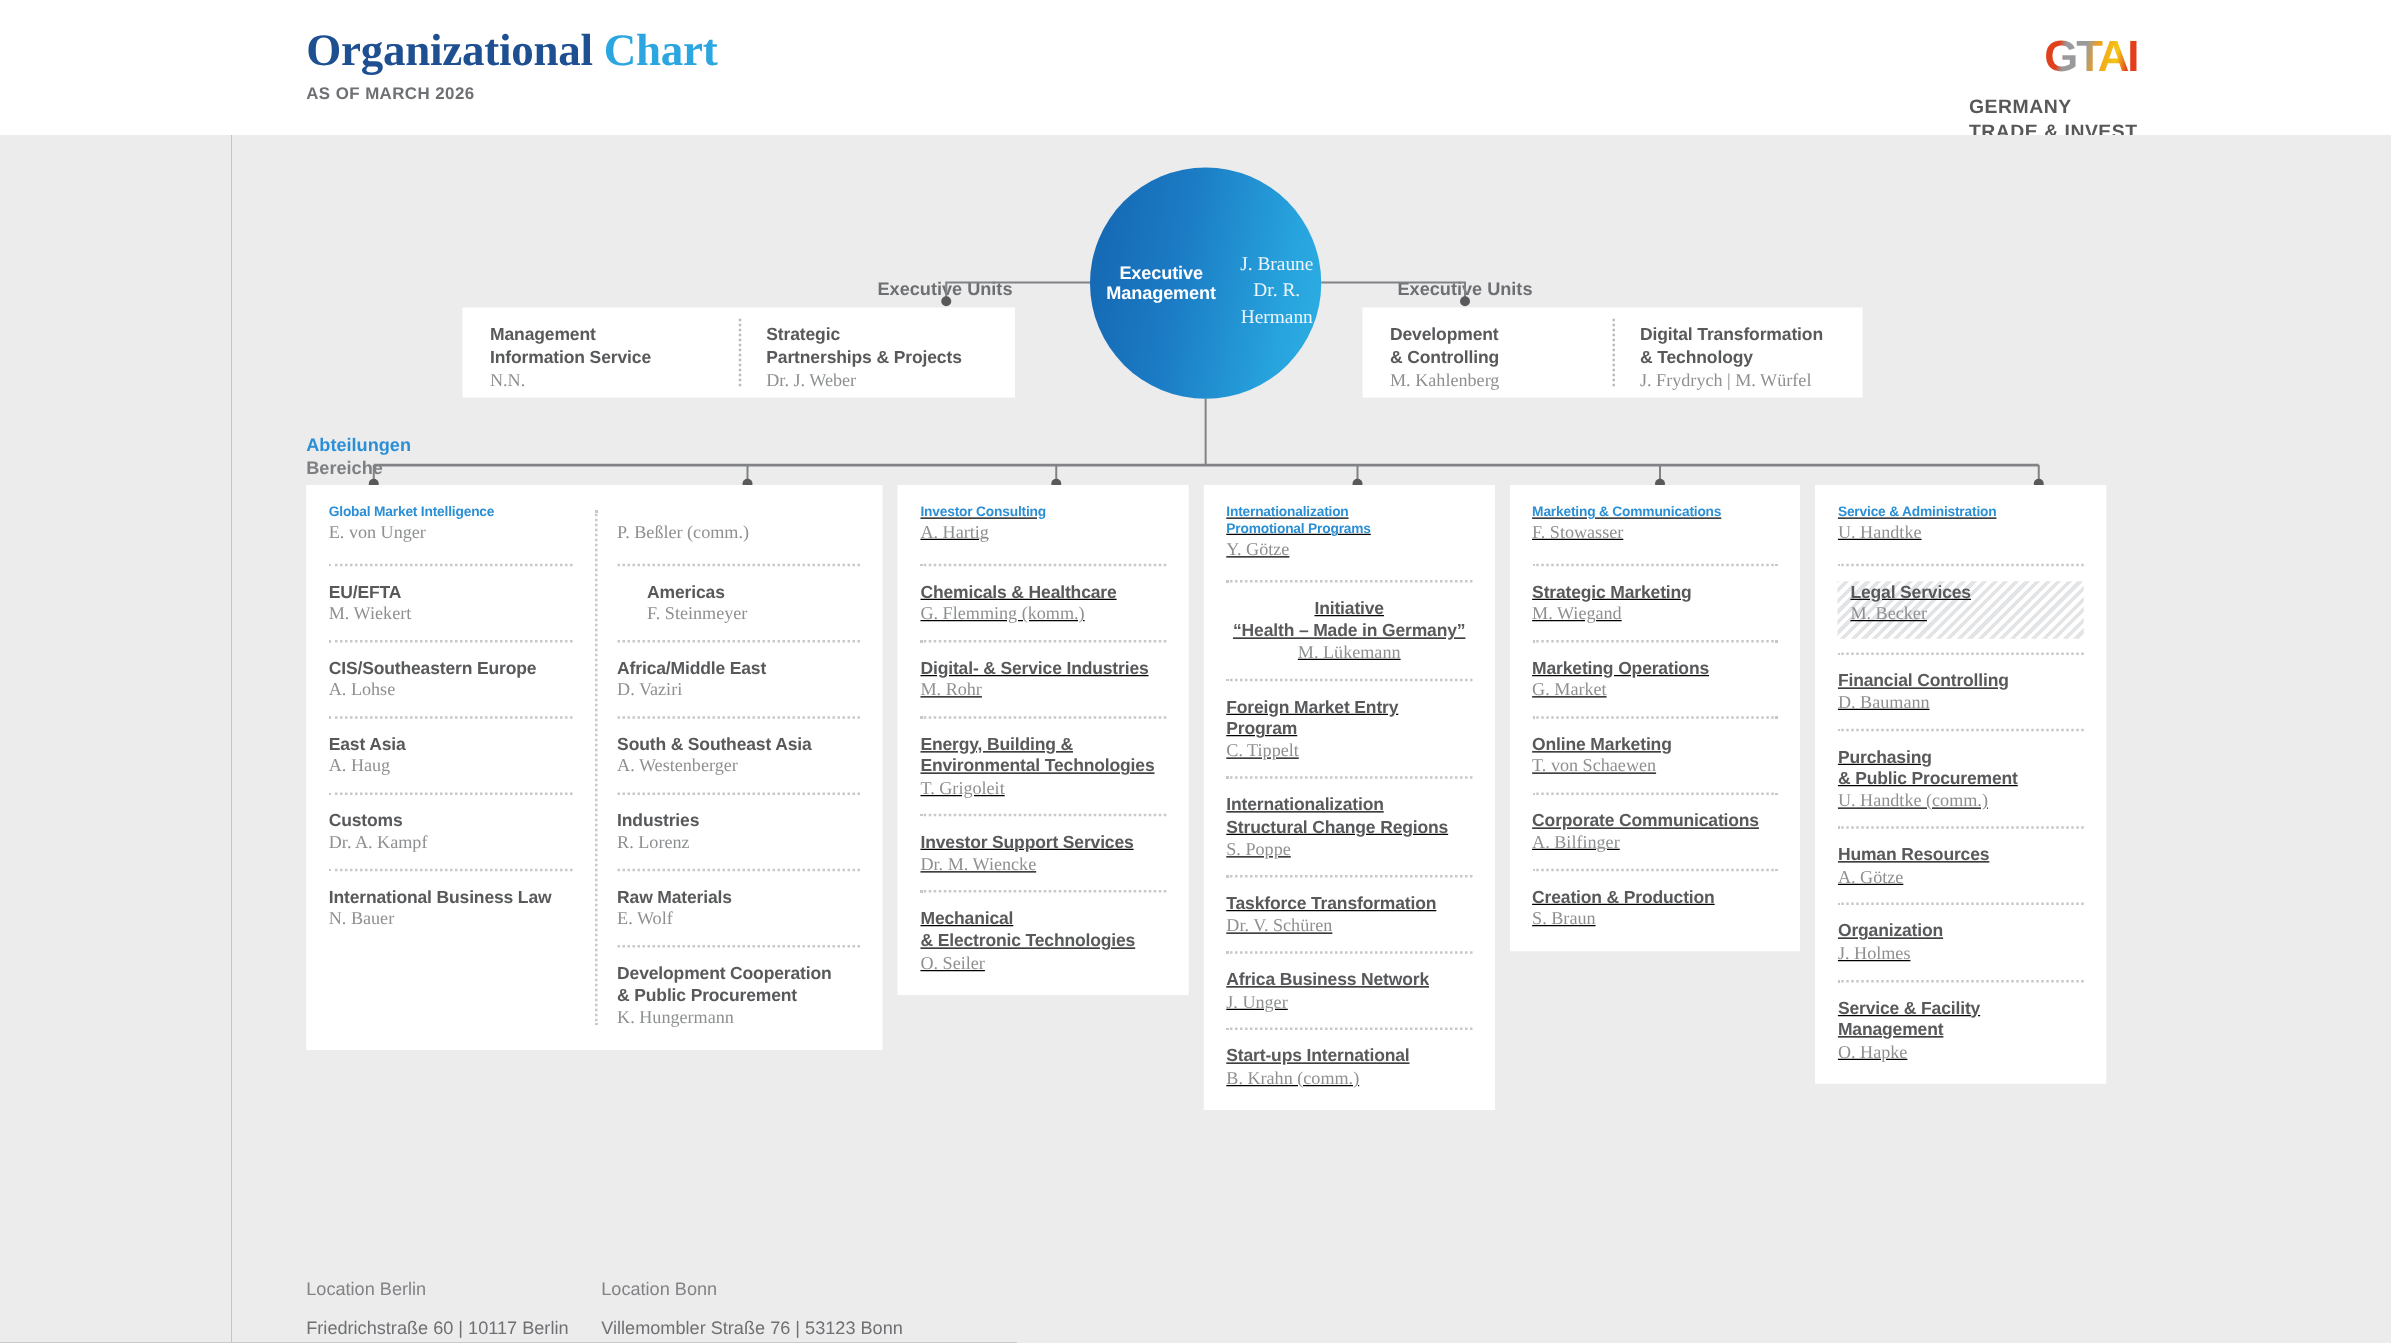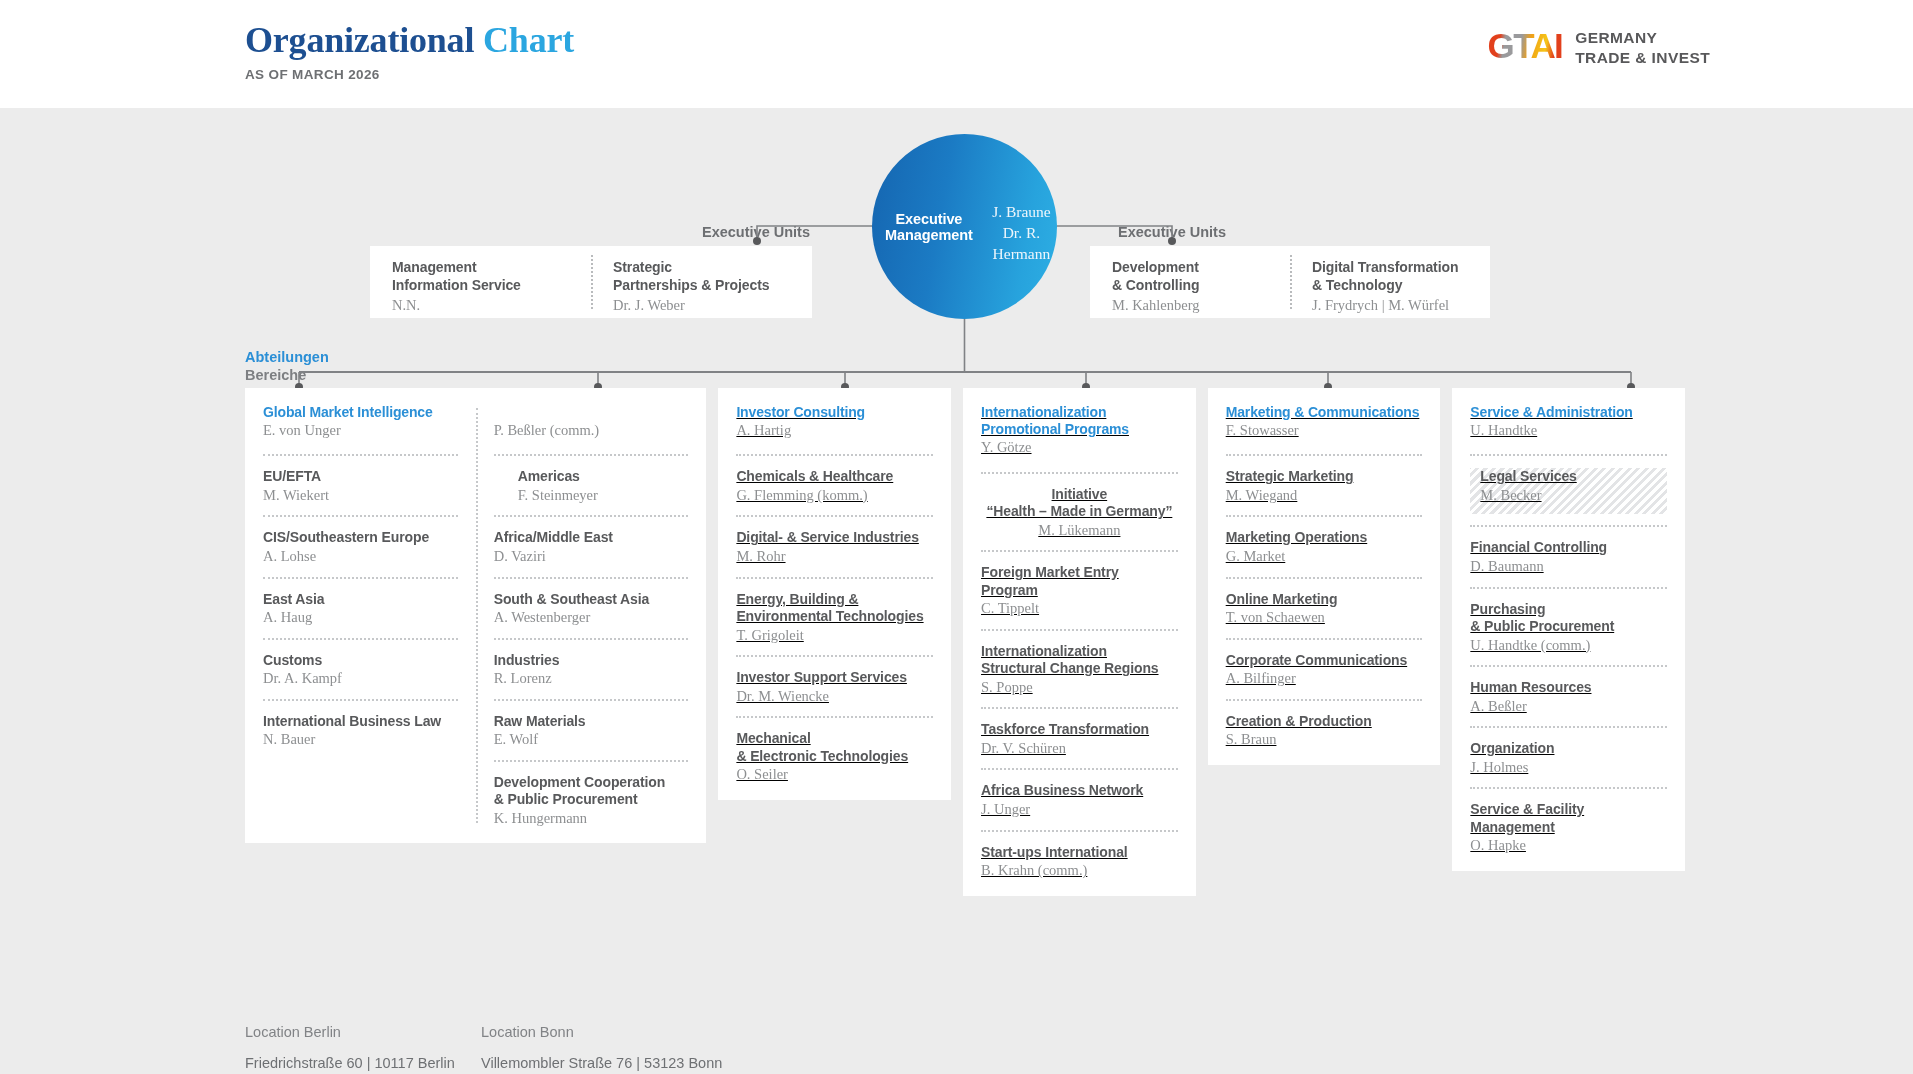--- a/index.html
+++ b/index.html
@@ -44,22 +44,23 @@
     margin-top: 9px;
     font-size: 13.5px;
     font-weight: bold;
     letter-spacing: 0.35px;
     color: #6e7073;
   }
   .logo {
     position: absolute;
     right: 203px; top: 28px;
     display: flex;
-    align-items: flex-start;
+    align-items: flex-end;
     gap: 13px;
+    flex-direction: column;
   }
   .logo-mark {
     font-size: 35px;
     font-weight: bold;
     letter-spacing: -1.6px;
     line-height: 1;
     background: linear-gradient(100deg,
         #e2401c 0%, #e2401c 17%,
         #9a9a9c 24%, #9a9a9c 44%,
         #f0a017 56%, #f5c518 76%,
@@ -211,21 +212,21 @@
   .card-col + .card-col::before {
     content: "";
     position: absolute;
     left: 0; top: 4px; bottom: 4px;
     border-left: 2px dotted #c6c8ca;
   }
 
   
   .dept-head { padding-bottom: 4px; }
   .dept-name {
-    font-size: 14px;
+    font-size: 11px;
     font-weight: bold;
     color: #2b8fd6;
     line-height: 1.22;
     letter-spacing: -0.15px;
   }
   .dept-person {
     margin-top: 1px;
     font-family: "Liberation Serif", serif;
     font-size: 14.5px;
     color: #8d8f91;
@@ -652,21 +653,21 @@
               <div class="unit-name">
                 <div>Purchasing</div>
                 <div>&amp; Public Procurement</div>
               </div>
               <div class="unit-person">U. Handtke (comm.)</div>
             </div>
             <div class="unit">
               <div class="unit-name">
                 <div>Human Resources</div>
               </div>
-              <div class="unit-person">A. Beßler</div>
+              <div class="unit-person">A. Götze</div>
             </div>
             <div class="unit">
               <div class="unit-name">
                 <div>Organization</div>
               </div>
               <div class="unit-person">J. Holmes</div>
             </div>
             <div class="unit">
               <div class="unit-name">
                 <div>Service &amp; Facility</div>

